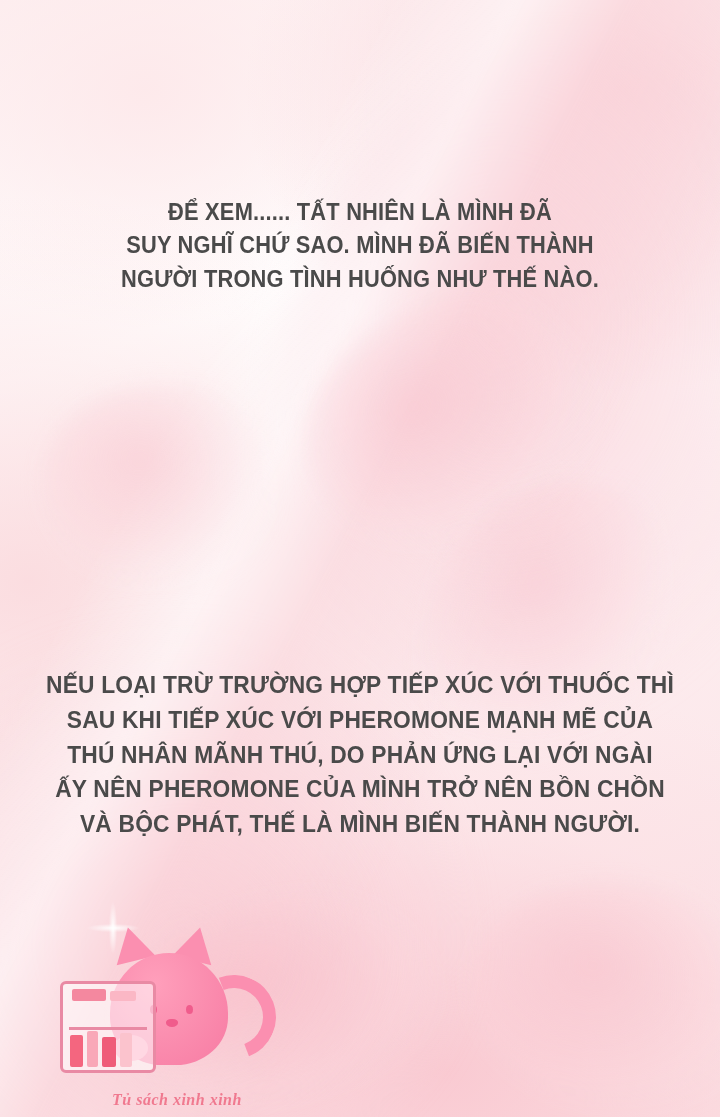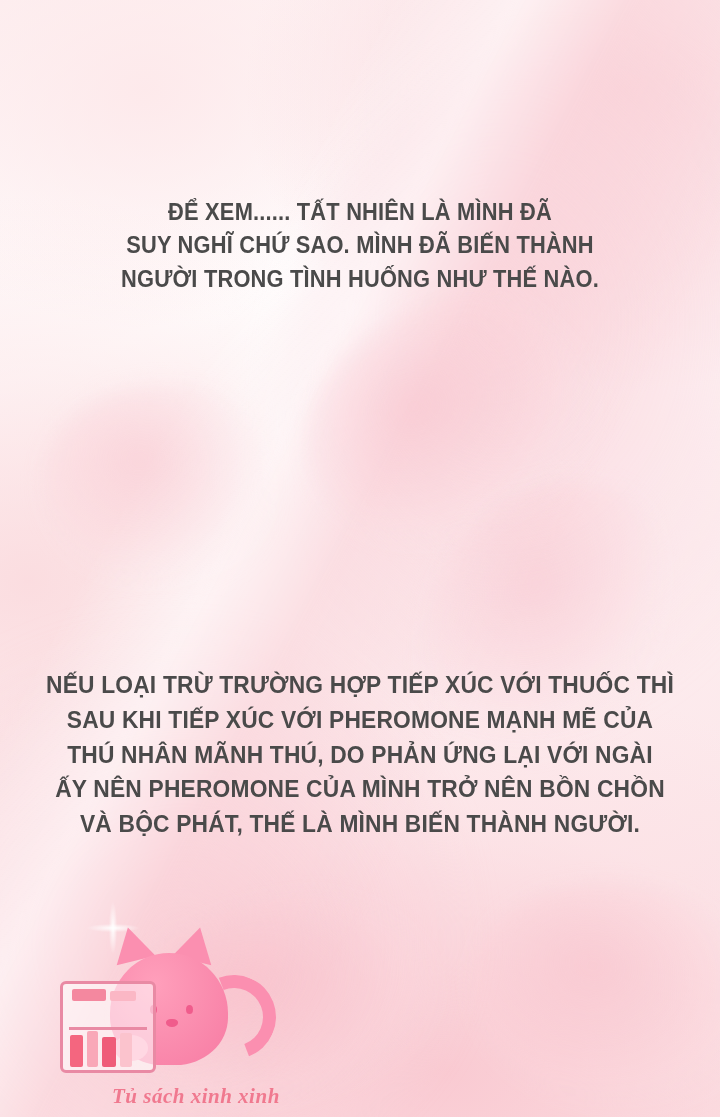--- a/index.html
+++ b/index.html
@@ -231,21 +231,21 @@
       radial-gradient(ellipse 6px 38px at 50% 50%, rgba(255,255,255,0.95) 0%, rgba(255,255,255,0) 70%),
       radial-gradient(ellipse 38px 6px at 50% 50%, rgba(255,255,255,0.95) 0%, rgba(255,255,255,0) 70%);
   }
   .watermark {
     position: absolute;
     left: 52px;
     bottom: -2px;
     font-family: "Liberation Serif", serif;
     font-style: italic;
     font-weight: 700;
-    font-size: 21px;
+    font-size: 16px;
     color: #f0798f;
     letter-spacing: 0.5px;
     white-space: nowrap;
   }
 </style>
 </head>
 <body>
 
 <div class="page">
 

